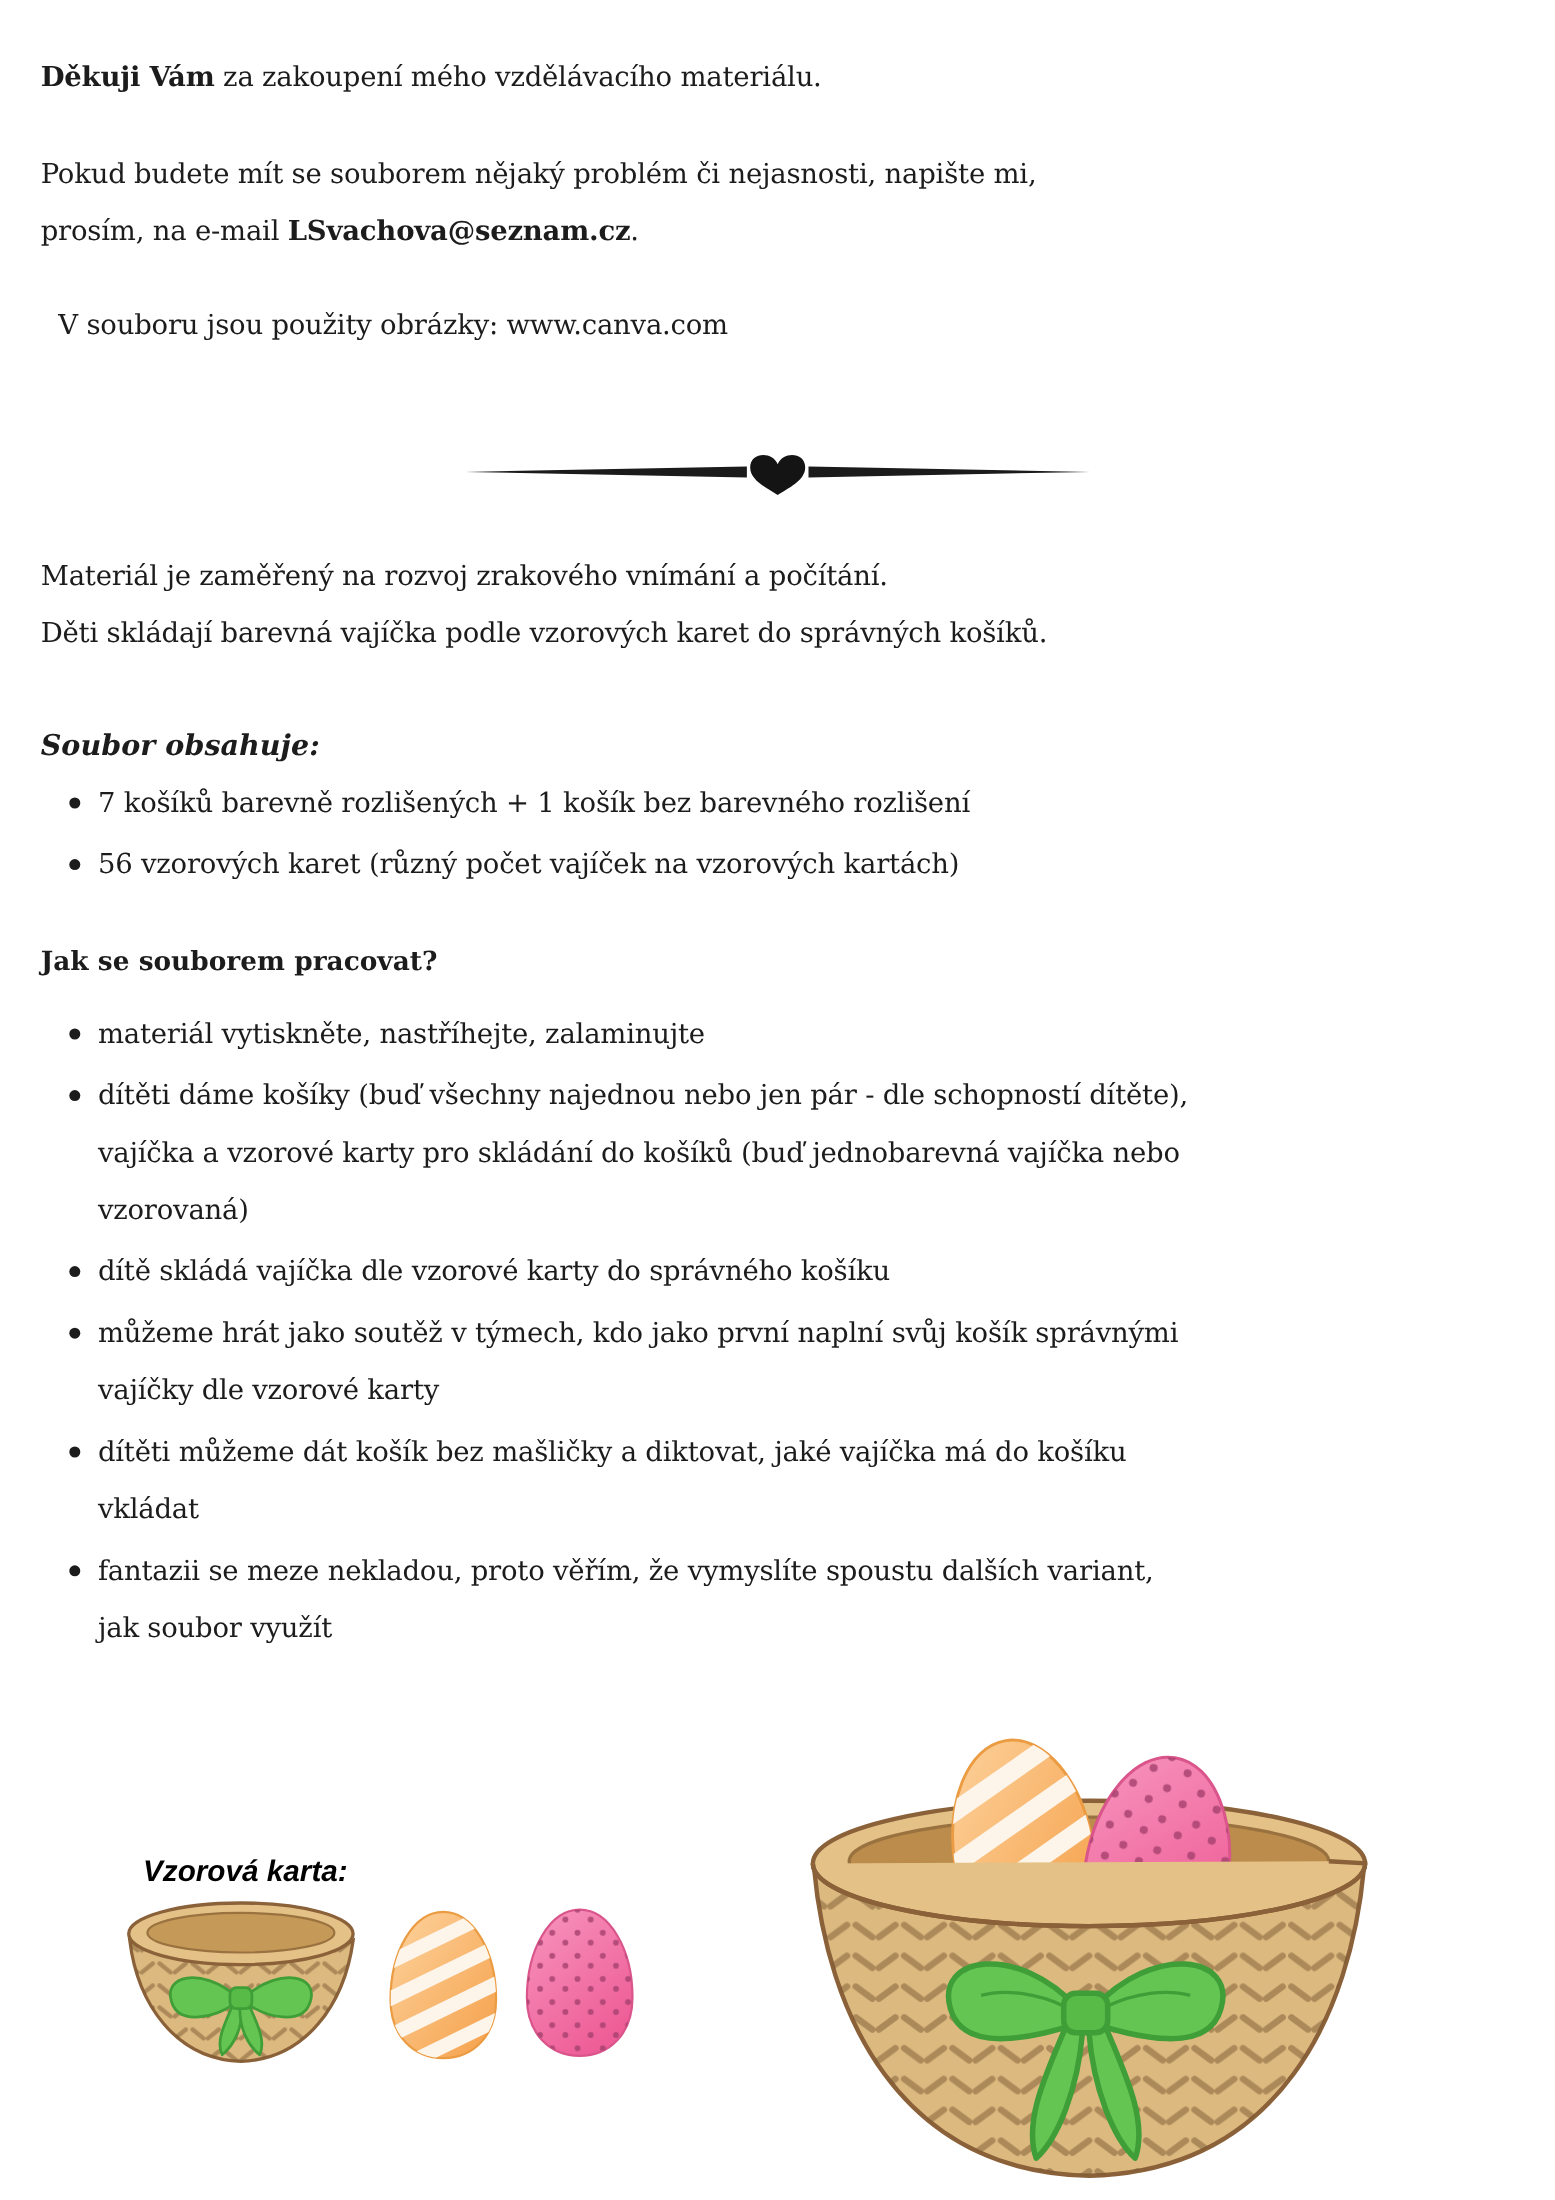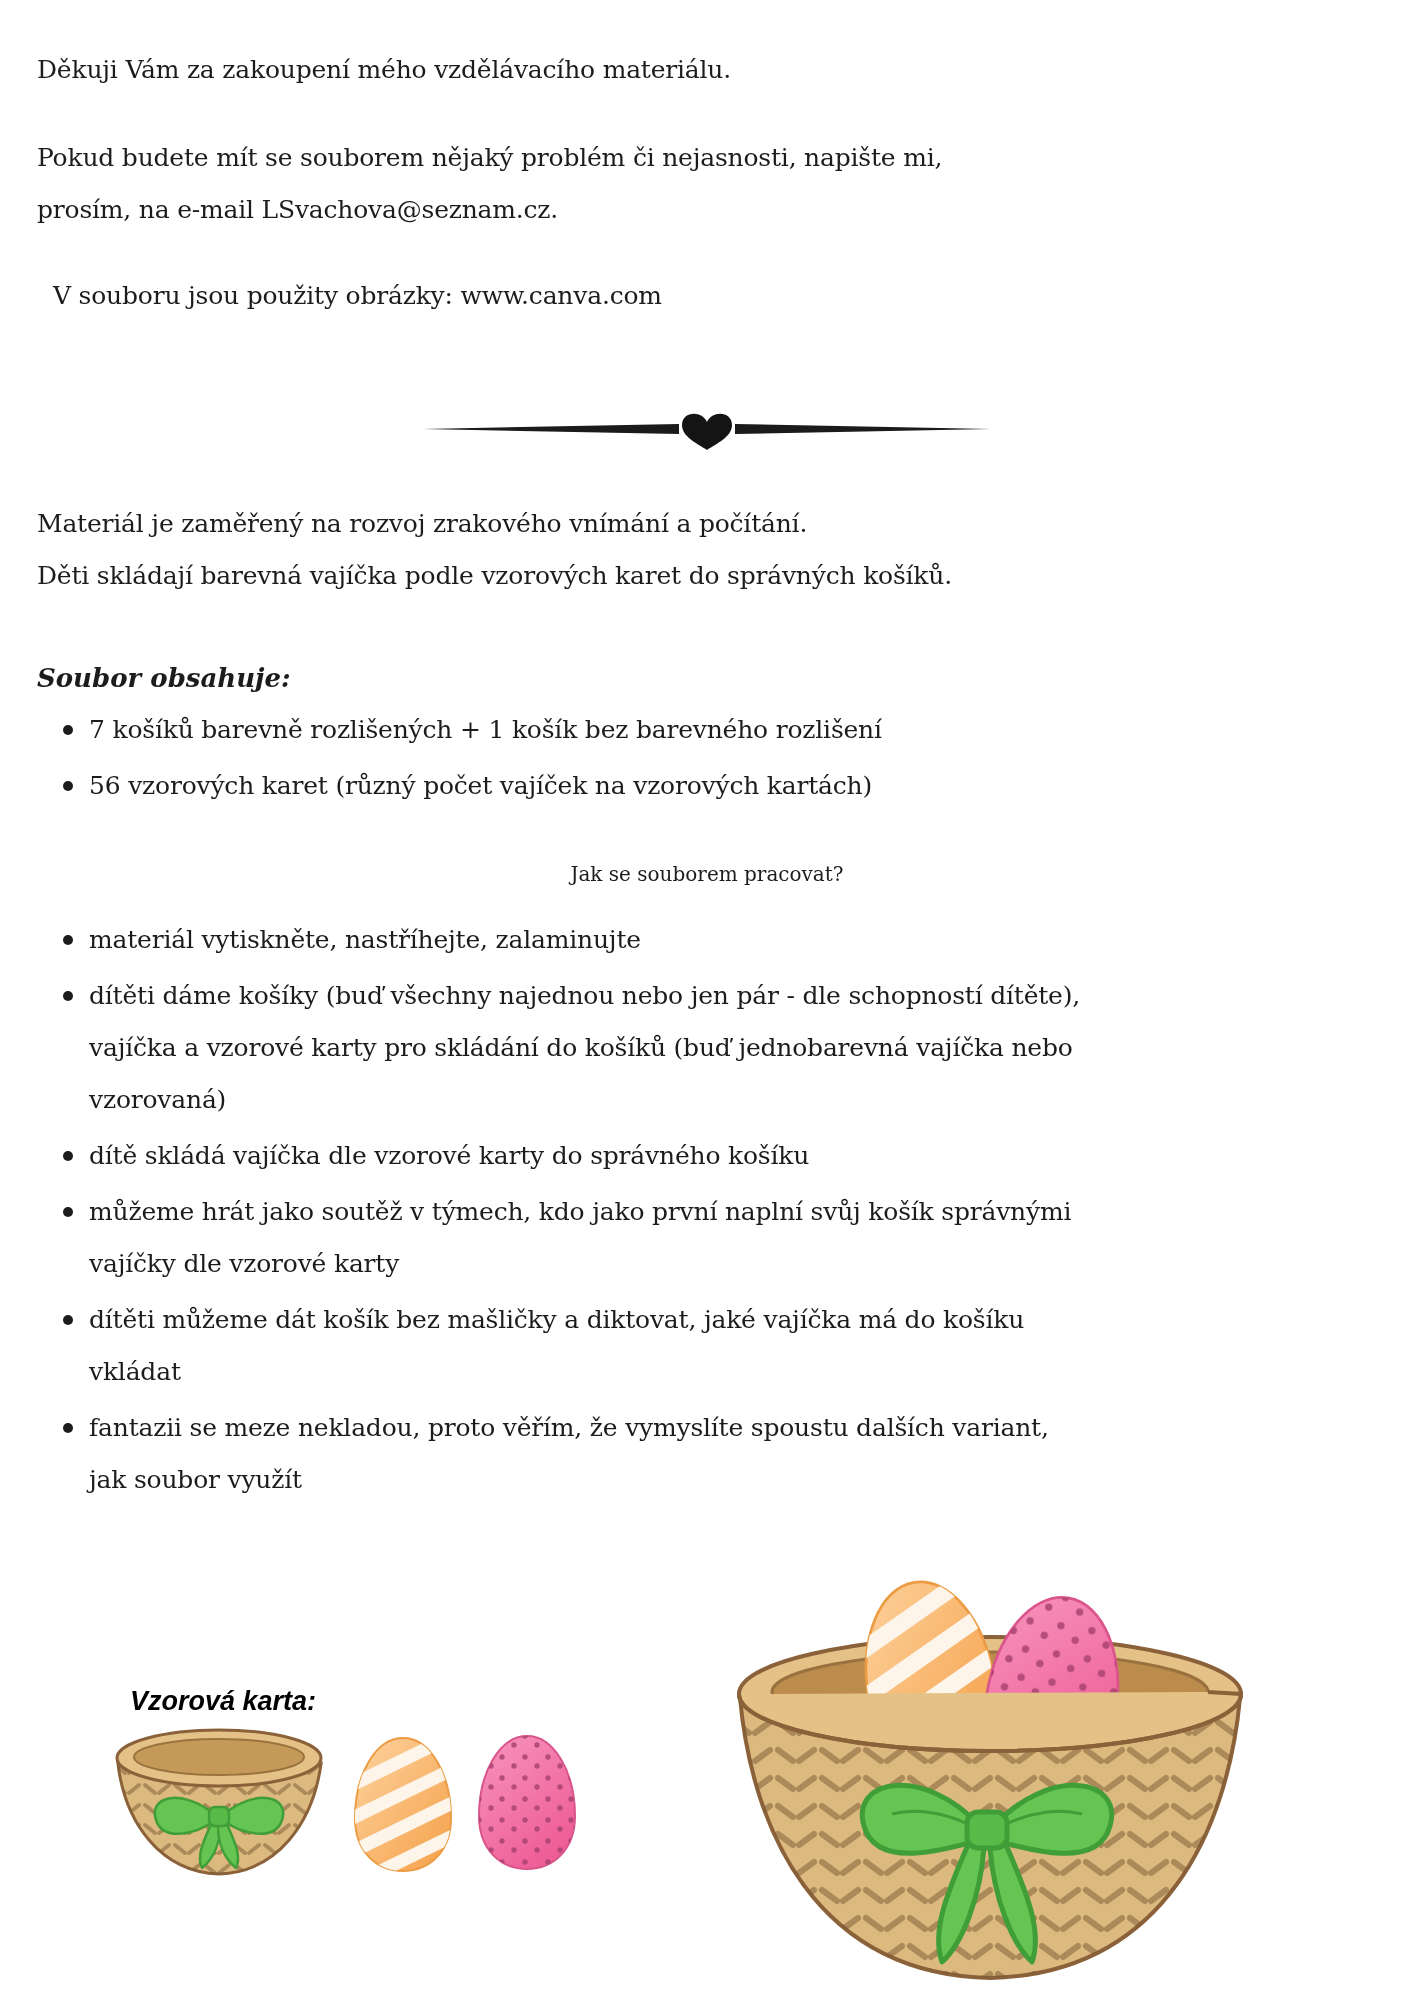--- a/index.html
+++ b/index.html
@@ -15,43 +15,43 @@
   .content{
     position:absolute;left:37px;top:0;width:1340px;
   }
   .body-text{
     font-size:25px;line-height:52px;letter-spacing:-0.2px;
     max-width:1053px;margin:0;
   }
   .p1{margin-top:44px;}
   .p2{margin-top:36px;}
   .p3{margin-top:34px;margin-left:16px;}
-  b,strong,.bold{font-weight:400;margin-top:24px;}
+  b,strong,.bold{font-weight:700;margin-top:24px;}
   .divider{
     display:block;width:580px;height:46px;
     margin:84px auto 0 auto;
   }
   .about{margin-top:46px;font-weight:400;}
   .section-heading{
     font-size:26px;line-height:52px;font-weight:700;
     margin:50px 0 0 0;max-width:1053px;font-style:italic;
   }
   ul.doc-list{
     list-style:none;margin:0;padding:0 0 0 52px;
     font-size:25px;line-height:52px;letter-spacing:-0.2px;
     max-width:1053px;box-sizing:border-box;
   }
   ul.doc-list li{position:relative;margin:0 0 4px 0;}
   ul.doc-list li::before{
     content:"";position:absolute;left:-26px;top:21px;
     width:10px;height:10px;border-radius:50%;background:#1c1c1c;
   }
   .center-heading{
-    font-size:20px;line-height:52px;font-weight:400;
-    margin:36px 0 0 0;width:100%;text-align:center;
+    font-size:24px;line-height:52px;font-weight:700;
+    margin:36px 0 0 0;width:100%;
   }
   .howto-list{margin-top:14px !important;}
   .sample-label{
     position:absolute;left:130px;top:1686px;
     font-family:"Liberation Sans","DejaVu Sans",sans-serif;
     font-style:italic;font-weight:700;font-size:27px;color:#000000;
   }
   .abs{position:absolute;}
   .svg-basket-sm{left:112px;top:1722px;}
   .svg-egg-orange-sm{left:350px;top:1734px;}

